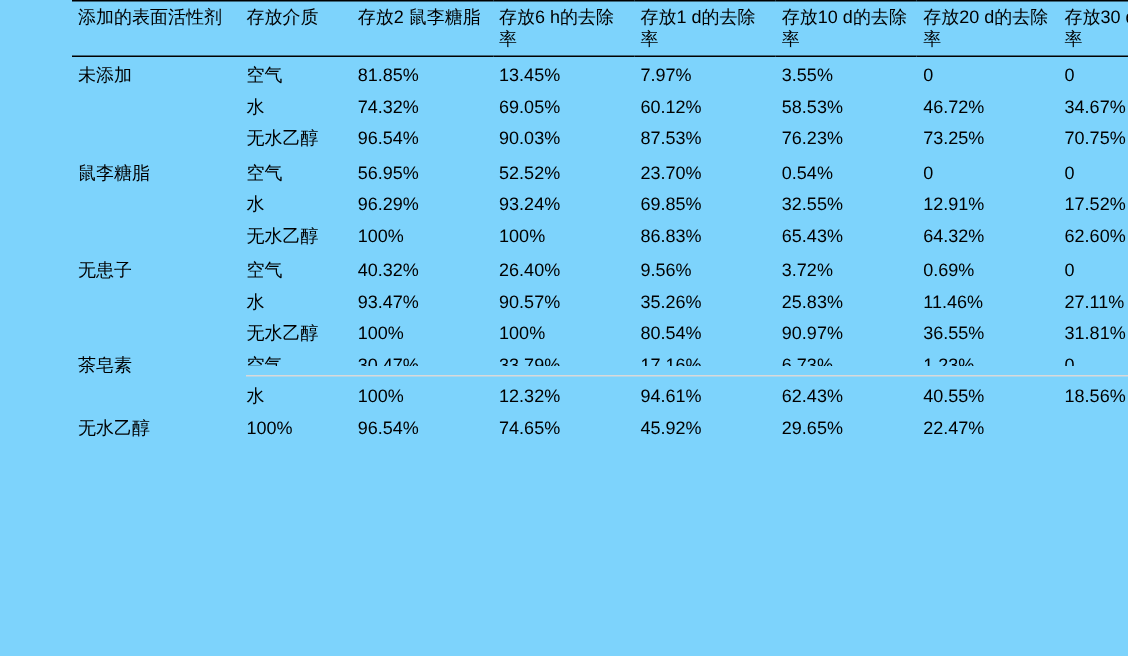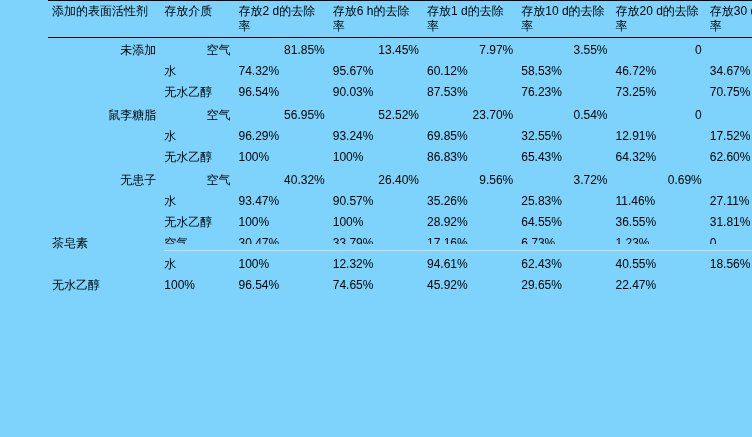--- a/index.html
+++ b/index.html
@@ -42,21 +42,20 @@
     font-size: 12px;
   }
   .col-agent  { width: 112px; }
   .col-medium { width: 74px; }
   .col-val    { width: 94px; }
   tbody td {
     border: none;
   }
   tr.group-start td {
     padding-top: 5px;
-    text-align: right;
   }
   td.agent {
     vertical-align: middle;
   }
   .divider-row td {
     padding: 0;
     height: 1px;
   }
   .divider {
     border-top: 1px solid #d9d9d9;
@@ -87,21 +86,21 @@
       <col class="col-val">
       <col class="col-val">
       <col class="col-val">
       <col class="col-val">
       <col class="col-val">
     </colgroup>
     <thead>
       <tr>
         <th>添加的表面活性剂</th>
         <th>存放介质</th>
-        <th>存放2 d的去除率</th>
+        <th>存放2 鼠李糖脂</th>
         <th>存放6 h的去除率</th>
         <th>存放1 d的去除率</th>
         <th>存放10 d的去除率</th>
         <th>存放20 d的去除率</th>
         <th>存放30 d的去除率</th>
       </tr>
     </thead>
     <tbody>
 
       <tr class="group-start">
@@ -110,21 +109,21 @@
         <td>81.85%</td>
         <td>13.45%</td>
         <td>7.97%</td>
         <td>3.55%</td>
         <td>0</td>
         <td>0</td>
       </tr>
       <tr>
         <td>水</td>
         <td>74.32%</td>
-        <td>95.67%</td>
+        <td>69.05%</td>
         <td>60.12%</td>
         <td>58.53%</td>
         <td>46.72%</td>
         <td>34.67%</td>
       </tr>
       <tr>
         <td>无水乙醇</td>
         <td>96.54%</td>
         <td>90.03%</td>
         <td>87.53%</td>
@@ -178,22 +177,22 @@
         <td>90.57%</td>
         <td>35.26%</td>
         <td>25.83%</td>
         <td>11.46%</td>
         <td>27.11%</td>
       </tr>
       <tr>
         <td>无水乙醇</td>
         <td>100%</td>
         <td>100%</td>
-        <td>28.92%</td>
-        <td>64.55%</td>
+        <td>80.54%</td>
+        <td>90.97%</td>
         <td>36.55%</td>
         <td>31.81%</td>
       </tr>
 
       <tr class="clip-row">
         <td rowspan="3" class="agent">茶皂素</td>
         <td>
             <span class="clipped">空气</span>
           </td>
         <td>

